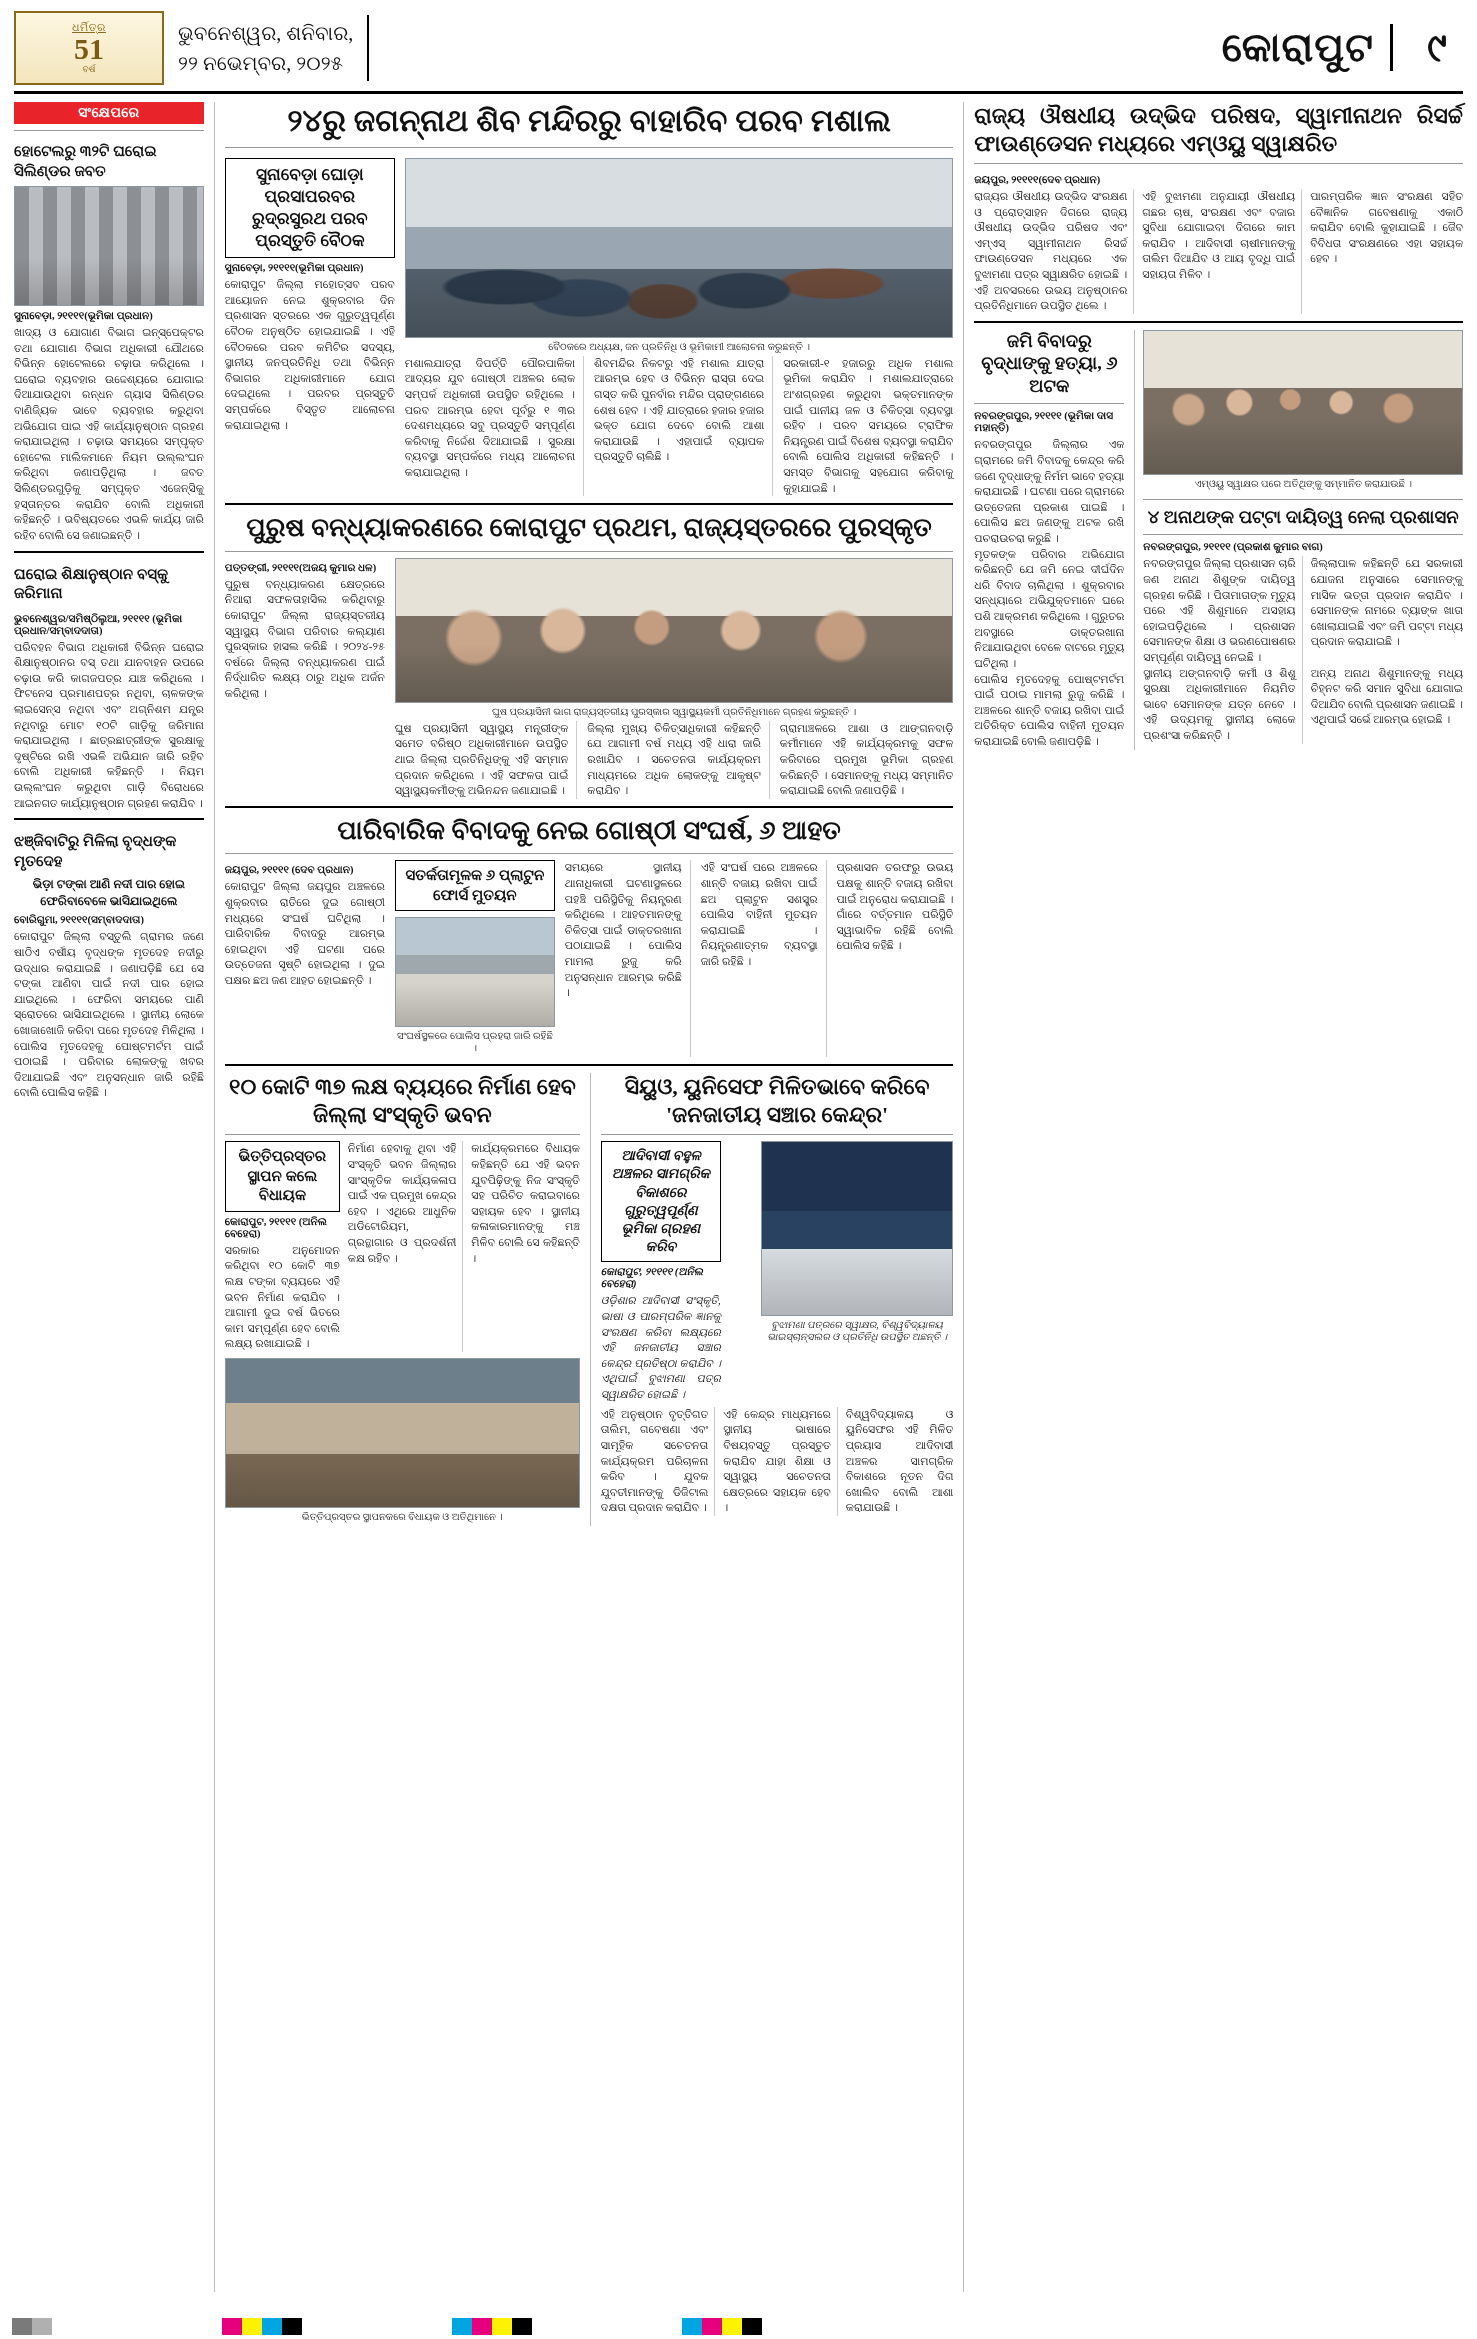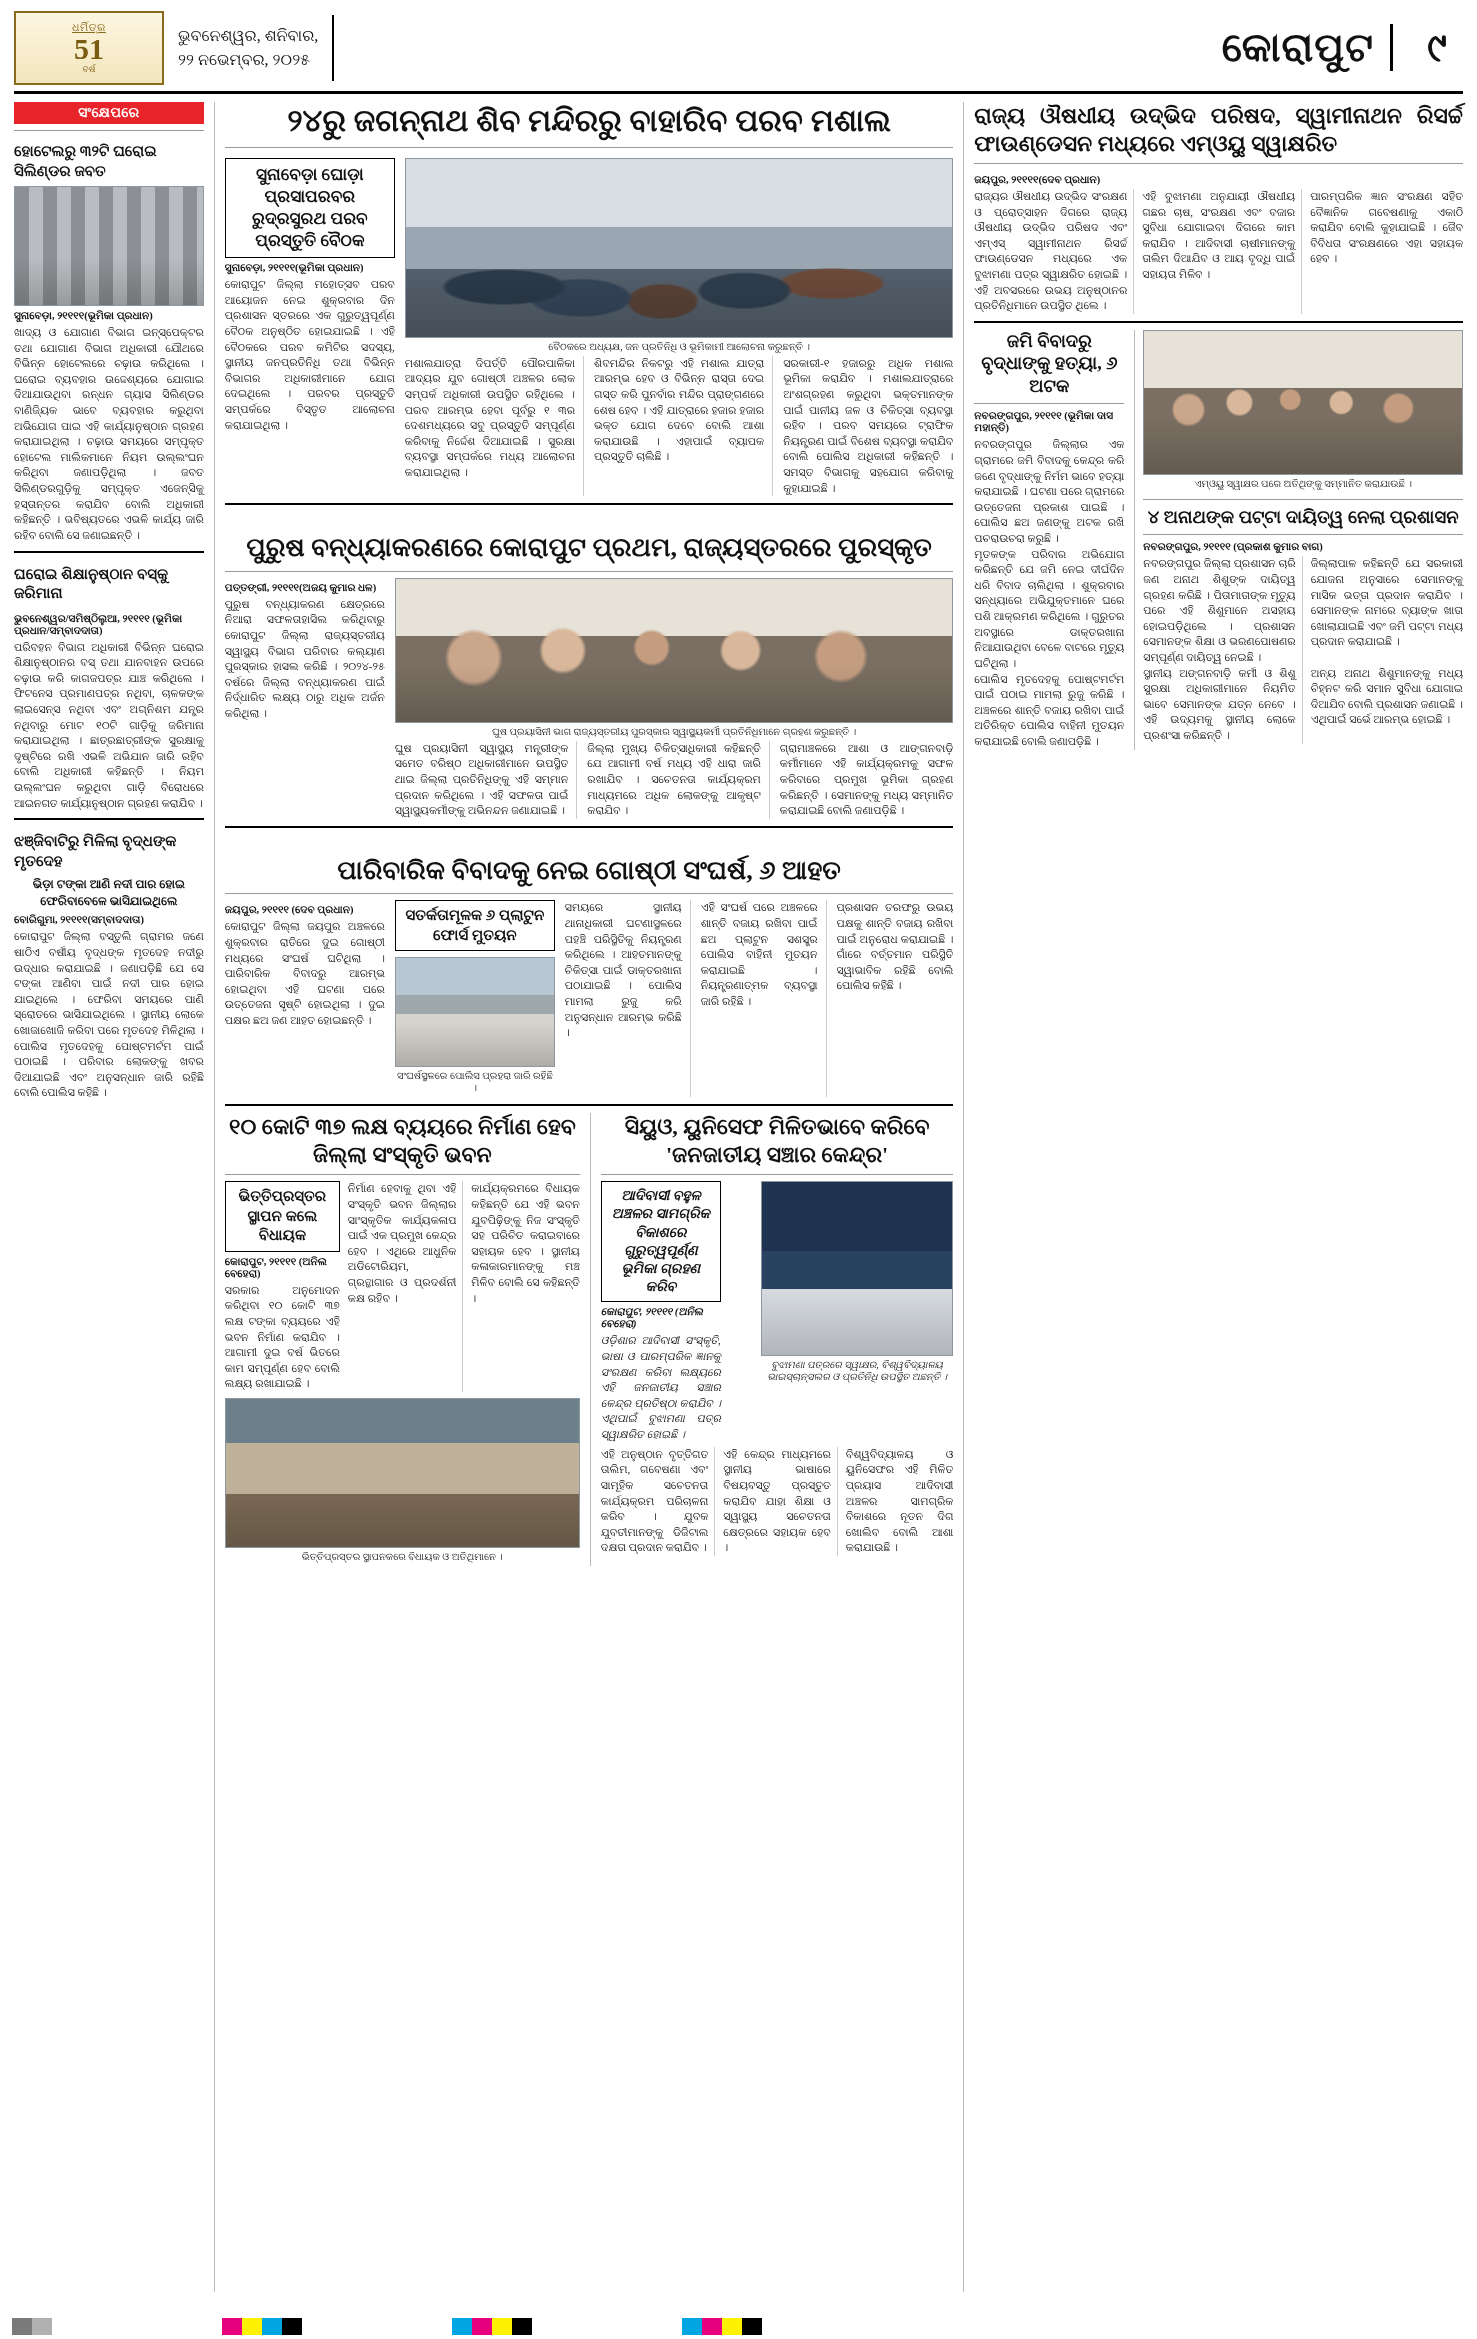--- a/index.html
+++ b/index.html
@@ -47,21 +47,21 @@
   }
   .logo-num {
     font-size: 30px;
     font-weight: bold;
     color: #7a5b12;
     line-height: 1;
   }
   .logo-sub { font-size: 9px; color:#7a5b12; }
   .masthead-date {
     padding: 0 14px;
-    font-size: 16px;
+    font-size: 20px;
     line-height: 1.5;
     border-right: 2px solid #000;
     margin-right: 14px;
     height: 66px;
     display:flex; flex-direction:column; justify-content:center;
   }
   .masthead-spacer { flex: 1; }
   .masthead-city {
     font-size: 40px;
     font-weight: bold;
@@ -90,21 +90,21 @@
   .col { display:flex; flex-direction:column; }
 
   .vrule { border-left: 1px solid #bbb; }
 
   
   .hl {
     font-weight: bold;
     line-height: 1.25;
   }
   .headline-xl { font-size: 31px; }
-  .headline-lg { font-size: 26px; margin-top: 20px; }
+  .headline-lg { font-size: 26px; }
   .headline-md { font-size: 22px; }
   .headline-sm { font-size: 18px; }
   .dateline {
     font-size: 10.5px;
     font-weight: bold;
     margin: 4px 0 3px 0;
   }
   .body {
     font-size: 11px;
     line-height: 1.42;

